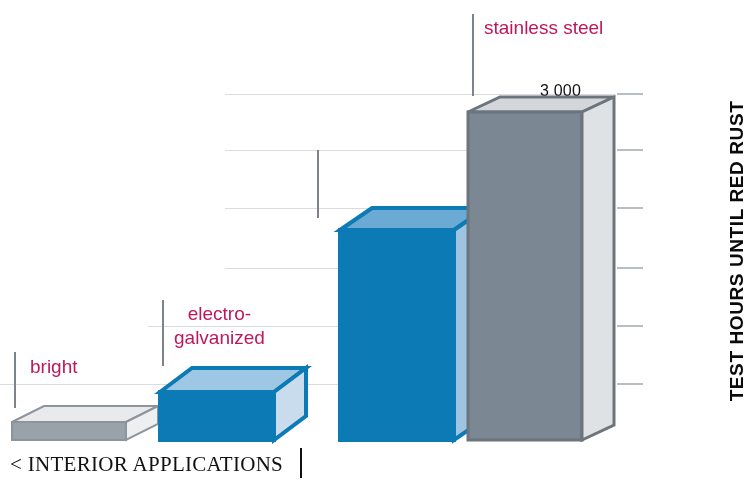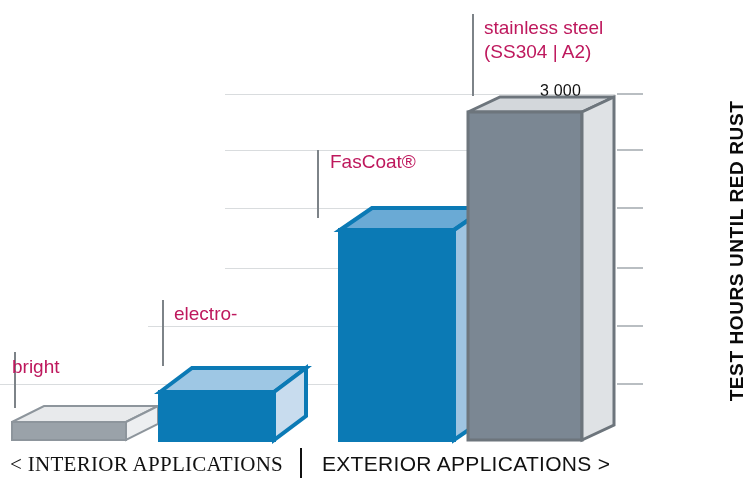--- a/index.html
+++ b/index.html
@@ -142,37 +142,33 @@
 
   <div class="bar" style="left:468px;top:94px;width:146px;height:350px;">
     <svg width="146" height="350" viewBox="0 0 146 350">
       <polygon points="0,18 32,3 146,3 114,18" fill="#d3d7db" stroke="#6d757c" stroke-width="3"></polygon>
       <polygon points="0,18 114,18 114,346 0,346" fill="#7b8793" stroke="#6d757c" stroke-width="3"></polygon>
       <polygon points="114,18 146,3 146,331 114,346" fill="#dfe2e5" stroke="#6d757c" stroke-width="3"></polygon>
     </svg>
   </div>
 
   <div class="leader" style="left:14px;top:352px;height:56px;"></div>
-  <div class="callout" style="left:12px;top:355px;">
+  <div class="callout" style="left:30px;top:355px;">
     <div>bright</div>
   </div>
 
   <div class="leader" style="left:162px;top:300px;height:66px;"></div>
   <div class="callout" style="left:174px;top:302px;text-align:center;">
     <div>electro-</div>
+    <div>galvanized</div>
   </div>
 
   <div class="leader" style="left:317px;top:150px;height:68px;"></div>
-  <div class="callout" style="left:330px;top:150px;">
-    <div>FasCoat®</div>
-  </div>
 
   <div class="leader" style="left:472px;top:14px;height:82px;"></div>
   <div class="callout" style="left:484px;top:16px;">
     <div>stainless steel</div>
-    <div>(SS304 | A2)</div>
   </div>
 
   <div class="caption" style="left:10px;top:452px;font-family:Liberation Serif, serif;">&lt; INTERIOR APPLICATIONS</div>
   <div class="caption-divider" style="left:300px;top:448px;height:30px;"></div>
-  <div class="caption" style="left:322px;top:452px;">EXTERIOR APPLICATIONS &gt;</div>
 
 </div>
 
 </body></html>

